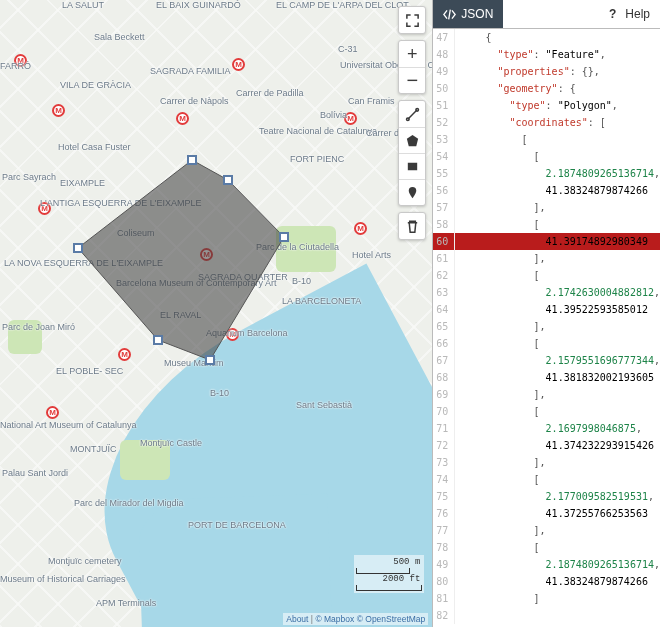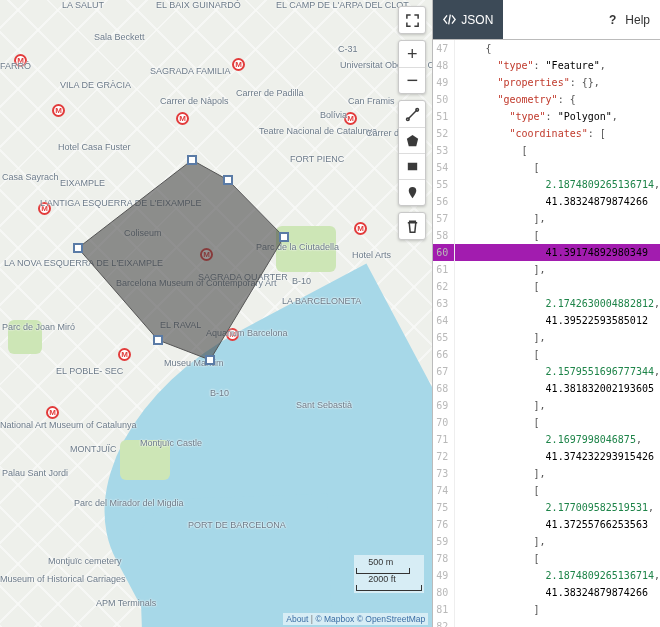--- a/index.html
+++ b/index.html
@@ -45,47 +45,47 @@
   .ctrl-btn + .ctrl-btn { border-top:1px solid #ddd; }
   .ctrl-btn svg { width:15px; height:15px; fill:none; stroke:#3a3a3a; stroke-width:1.6; }
   .ctrl-btn.filled svg { fill:#3a3a3a; stroke:none; }
   .ctrl-btn.fullscreen svg, .ctrl-btn.trash svg { stroke:#3a3a3a; }
 
   
   .scale { position:absolute; right:8px; bottom:34px; font-size:9px; color:#333;
            background:rgba(255,255,255,.55); padding:2px; }
   .scale .bar { border:1.5px solid #333; border-top:none; height:6px; margin-top:1px; }
   .scale .row { display:flex; justify-content:flex-end; gap:0; }
-  .scale .cell { width:54px; text-align:left; padding-right:2px; }
+  .scale .cell { width:54px; text-align:right; padding-right:2px;font-family:Liberation Mono, monospace; }
   .attrib { position:absolute; right:4px; bottom:2px; font-size:8.5px; color:#3b6ea5;
             background:rgba(255,255,255,.55); padding:1px 3px; }
   .attrib span { color:#3b6ea5; }
   .attrib .sep { color:#777; }
 
   
   .side { flex:1; height:100%; display:flex; flex-direction:column; border-left:1px solid #bbb; background:#fff; }
-  .tabs { display:flex; height:40px; border-bottom:1px solid #bbb; font-size:12px; }
+  .tabs { display:flex; height:29px; border-bottom:1px solid #bbb; font-size:12px; }
   .tab { display:flex; align-items:center; gap:5px; padding:0 10px; cursor:pointer; color:#333; }
   .tab.active { background:#3c4a57; color:#fff; }
   .tab svg { width:13px; height:13px; }
   .tab.active svg { stroke:#fff; fill:none; }
   .tab:not(.active) svg { stroke:#333; fill:none; }
   .tab.help { margin-left:auto; }
   .tab .q { font-weight:700; margin-right:4px; }
 
   .code { flex:1; overflow:auto; font-family:Menlo, Consolas, monospace; font-size:10px; line-height:17px; }
   .code .line { display:flex; white-space:pre; }
   .ln { width:22px; text-align:right; color:#b9b9b9; padding-right:6px; user-select:none; flex:none;
         border-right:1px solid #eee; }
   .tx { padding-left:6px; }
   .k { color:#c0392b; }   
   .n { color:#1e8449; }   
   .p { color:#555; }      
 
-  .hl-line { background:#a21caf; }
+  .hl-line { background:#b91c1c; }
 </style>
 </head>
 <body>
 
 <div class="app">
 
   <div class="map-panel">
     <div class="map-canvas">
       <div class="land"></div>
       <div class="street-grid"></div>
@@ -124,39 +124,39 @@
       <div class="poi-label" style="left:0;top:61px">FARRÓ</div>
       <div class="poi-label" style="left:160px;top:96px">Carrer de Nàpols</div>
       <div class="poi-label" style="left:236px;top:88px">Carrer de Padilla</div>
       <div class="poi-label" style="left:348px;top:96px">Can Framis</div>
       <div class="poi-label" style="left:320px;top:110px">Bolívia</div>
       <div class="poi-label" style="left:259px;top:126px">Teatre Nacional
 de Catalunya</div>
       <div class="poi-label" style="left:366px;top:128px">Carrer d'Àvila</div>
       <div class="poi-label" style="left:58px;top:142px">Hotel Casa Fuster</div>
       <div class="poi-label" style="left:290px;top:154px">FORT PIENC</div>
-      <div class="poi-label" style="left:2px;top:172px">Casa Sayrach</div>
+      <div class="poi-label" style="left:2px;top:172px">Parc Sayrach</div>
       <div class="poi-label" style="left:60px;top:178px">EIXAMPLE</div>
       <div class="poi-label" style="left:40px;top:198px">L'ANTIGA
 ESQUERRA DE
 L'EIXAMPLE</div>
       <div class="poi-label" style="left:398px;top:218px">Ugarit</div>
-      <div class="poi-label" style="left:124px;top:228px">Coliseum</div>
+      <div class="poi-label" style="left:117px;top:228px">Coliseum</div>
       <div class="poi-label" style="left:352px;top:250px">Hotel Arts</div>
       <div class="poi-label" style="left:256px;top:242px">Parc de la Ciutadella</div>
       <div class="poi-label" style="left:4px;top:258px">LA NOVA
 ESQUERRA DE
 L'EIXAMPLE</div>
       <div class="poi-label" style="left:116px;top:278px">Barcelona Museum
 of Contemporary Art</div>
       <div class="poi-label" style="left:198px;top:272px">SAGRADA
 QUARTER</div>
       <div class="poi-label" style="left:292px;top:276px">B-10</div>
       <div class="poi-label" style="left:282px;top:296px">LA BARCELONETA</div>
-      <div class="poi-label" style="left:160px;top:320px">EL RAVAL</div>
+      <div class="poi-label" style="left:160px;top:310px">EL RAVAL</div>
       <div class="poi-label" style="left:2px;top:322px">Parc de
 Joan Miró</div>
       <div class="poi-label" style="left:206px;top:328px">Aquarium Barcelona</div>
       <div class="poi-label" style="left:56px;top:366px">EL POBLE-
 SEC</div>
       <div class="poi-label" style="left:164px;top:358px">Museu Marítim</div>
       <div class="poi-label" style="left:210px;top:388px">B-10</div>
       <div class="poi-label" style="left:296px;top:400px">Sant Sebastià</div>
       <div class="poi-label" style="left:0;top:420px">National Art
 Museum of
@@ -288,21 +288,21 @@
         <div class="line"><span class="ln">67</span><span class="tx">              <span class="n">2.1579551696777344</span><span class="p">,</span></span></div>
         <div class="line"><span class="ln">68</span><span class="tx">              41.381832002193605</span></div>
         <div class="line"><span class="ln">69</span><span class="tx">            <span class="p">]</span><span class="p">,</span></span></div>
         <div class="line"><span class="ln">70</span><span class="tx">            <span class="p">[</span></span></div>
         <div class="line"><span class="ln">71</span><span class="tx">              <span class="n">2.1697998046875</span><span class="p">,</span></span></div>
         <div class="line"><span class="ln">72</span><span class="tx">              41.374232293915426</span></div>
         <div class="line"><span class="ln">73</span><span class="tx">            <span class="p">]</span><span class="p">,</span></span></div>
         <div class="line"><span class="ln">74</span><span class="tx">            <span class="p">[</span></span></div>
         <div class="line"><span class="ln">75</span><span class="tx">              <span class="n">2.177009582519531</span><span class="p">,</span></span></div>
         <div class="line"><span class="ln">76</span><span class="tx">              41.37255766253563</span></div>
-        <div class="line"><span class="ln">59</span><span class="tx">            <span class="p">]</span><span class="p">,</span></span></div>
+        <div class="line"><span class="ln">77</span><span class="tx">            <span class="p">]</span><span class="p">,</span></span></div>
         <div class="line"><span class="ln">78</span><span class="tx">            <span class="p">[</span></span></div>
         <div class="line"><span class="ln">49</span><span class="tx">              <span class="n">2.1874809265136714</span><span class="p">,</span></span></div>
         <div class="line"><span class="ln">80</span><span class="tx">              41.38324879874266</span></div>
         <div class="line"><span class="ln">81</span><span class="tx">            <span class="p">]</span></span></div>
         <div class="line"><span class="ln">82</span><span class="tx">          </span></div>
       </div>
   </div>
 </div>
 
 </body></html>

